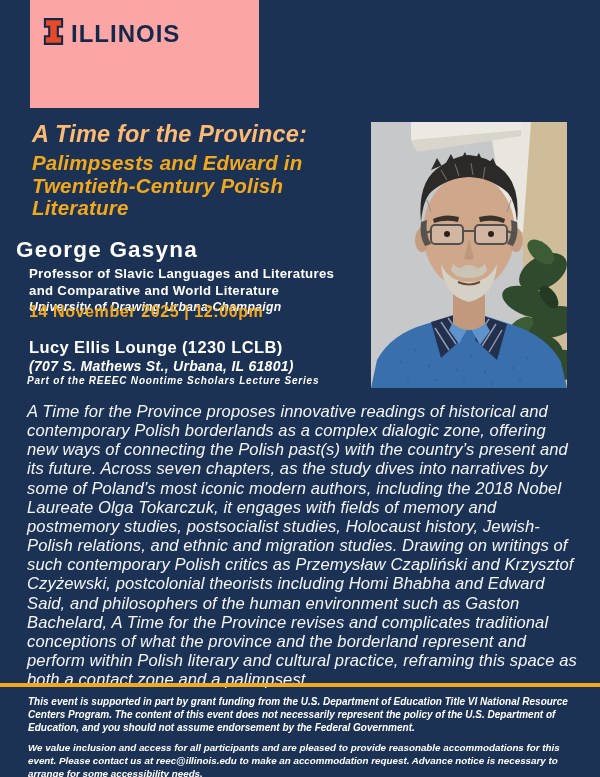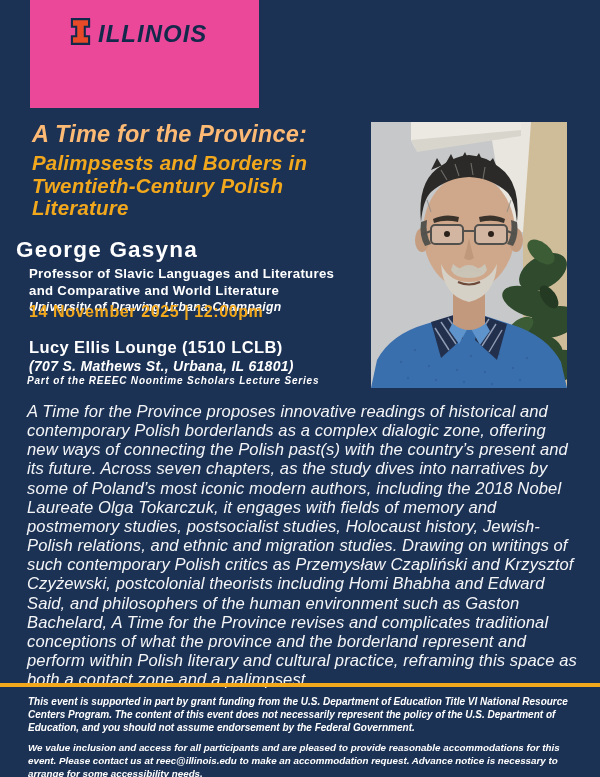--- a/index.html
+++ b/index.html
@@ -9,23 +9,22 @@
     background: #1c3255;
     font-family: "Liberation Sans", sans-serif;
     overflow: hidden;
   }
   .abs { position: absolute; }
   .preline { white-space: pre-line; }
 
   
   .logo-box {
     left: 30px; top: 0; width: 229px; height: 108px;
-    background: #ec4899;
-    padding: 17px 0 0 40px;
-    font-style: italic;
+    background: #fca5a5;
+    padding: 17px 0 0 13px;
   }
   .logo-row { display: flex; align-items: center; gap: 7px; }
   .wordmark {
     color: #13294b; font-size: 24px; font-weight: bold;
     letter-spacing: 1px;
   }
   .unit-name {
     margin-top: 6px;
     color: #1c3255; font-size: 18.5px; font-weight: 500;
     line-height: 1.22; letter-spacing: 0.2px;
@@ -119,21 +118,21 @@
     <span>
       <svg width="21" height="29" viewBox="0 0 22 30" aria-hidden="true">
         <path d="M2 2 h18 v8 h-4.5 v10 h4.5 v8 h-18 v-8 h4.5 v-10 h-4.5 z" fill="#e84a27" stroke="#13294b" stroke-width="2.2" stroke-linejoin="miter"></path>
       </svg>
     </span>
     <span class="wordmark">ILLINOIS</span>
   </div>
 </div>
 
 <div class="abs title-main">A Time for the Province:</div>
-<div class="abs title-sub preline">Palimpsests and Borders in
+<div class="abs title-sub preline">Palimpsests and Edward in
 Twentieth-Century Polish
 Literature</div>
 
 <div class="abs photo">
   <svg viewBox="0 0 196 266" preserveAspectRatio="none" aria-hidden="true">
 
     <rect x="0" y="0" width="196" height="266" fill="#c7c8ca"></rect>
 
     <rect x="152" y="0" width="44" height="266" fill="#cfbd9a"></rect>
 
@@ -233,21 +232,21 @@
     <path d="M84 152 q14 -7 28 0 q-6 -9 -14 -9 q-8 0 -14 9 z" fill="#c9c3b6"></path>
   </svg>
 </div>
 
 <div class="abs speaker-name">George Gasyna</div>
 <div class="abs speaker-role preline">Professor of Slavic Languages and Literatures
 and Comparative and World Literature</div>
 <div class="abs speaker-affiliation">University of Drawing Urbana-Champaign</div>
 
 <div class="abs event-datetime">14 November 2025 | 12:00pm</div>
-<div class="abs event-venue">Lucy Ellis Lounge (1510 LCLB)</div>
+<div class="abs event-venue">Lucy Ellis Lounge (1230 LCLB)</div>
 <div class="abs event-address">(707 S. Mathews St., Urbana, IL 61801)</div>
 <div class="abs event-series">Part of the REEEC Noontime Scholars Lecture Series</div>
 
 <div class="abs abstract">A Time for the Province proposes innovative readings of historical and contemporary Polish borderlands as a complex dialogic zone, offering new ways of connecting the Polish past(s) with the country’s present and its future. Across seven chapters, as the study dives into narratives by some of Poland’s most iconic modern authors, including the 2018 Nobel Laureate Olga Tokarczuk, it engages with fields of memory and postmemory studies, postsocialist studies, Holocaust history, Jewish-Polish relations, and ethnic and migration studies. Drawing on writings of such contemporary Polish critics as Przemysław Czapliński and Krzysztof Czyżewski, postcolonial theorists including Homi Bhabha and Edward Said, and philosophers of the human environment such as Gaston Bachelard, A Time for the Province revises and complicates traditional conceptions of what the province and the borderland represent and perform within Polish literary and cultural practice, reframing this space as both a contact zone and a palimpsest.</div>
 
 <div class="abs divider"></div>
 
 <div class="abs footer-funding">This event is supported in part by grant funding from the U.S. Department of Education Title VI National Resource Centers Program. The content of this event does not necessarily represent the policy of the U.S. Department of Education, and you should not assume endorsement by the Federal Government.</div>
 <div class="abs footer-accessibility">We value inclusion and access for all participants and are pleased to provide reasonable accommodations for this event. Please contact us at reec@illinois.edu to make an accommodation request. Advance notice is necessary to arrange for some accessibility needs.</div>
 

